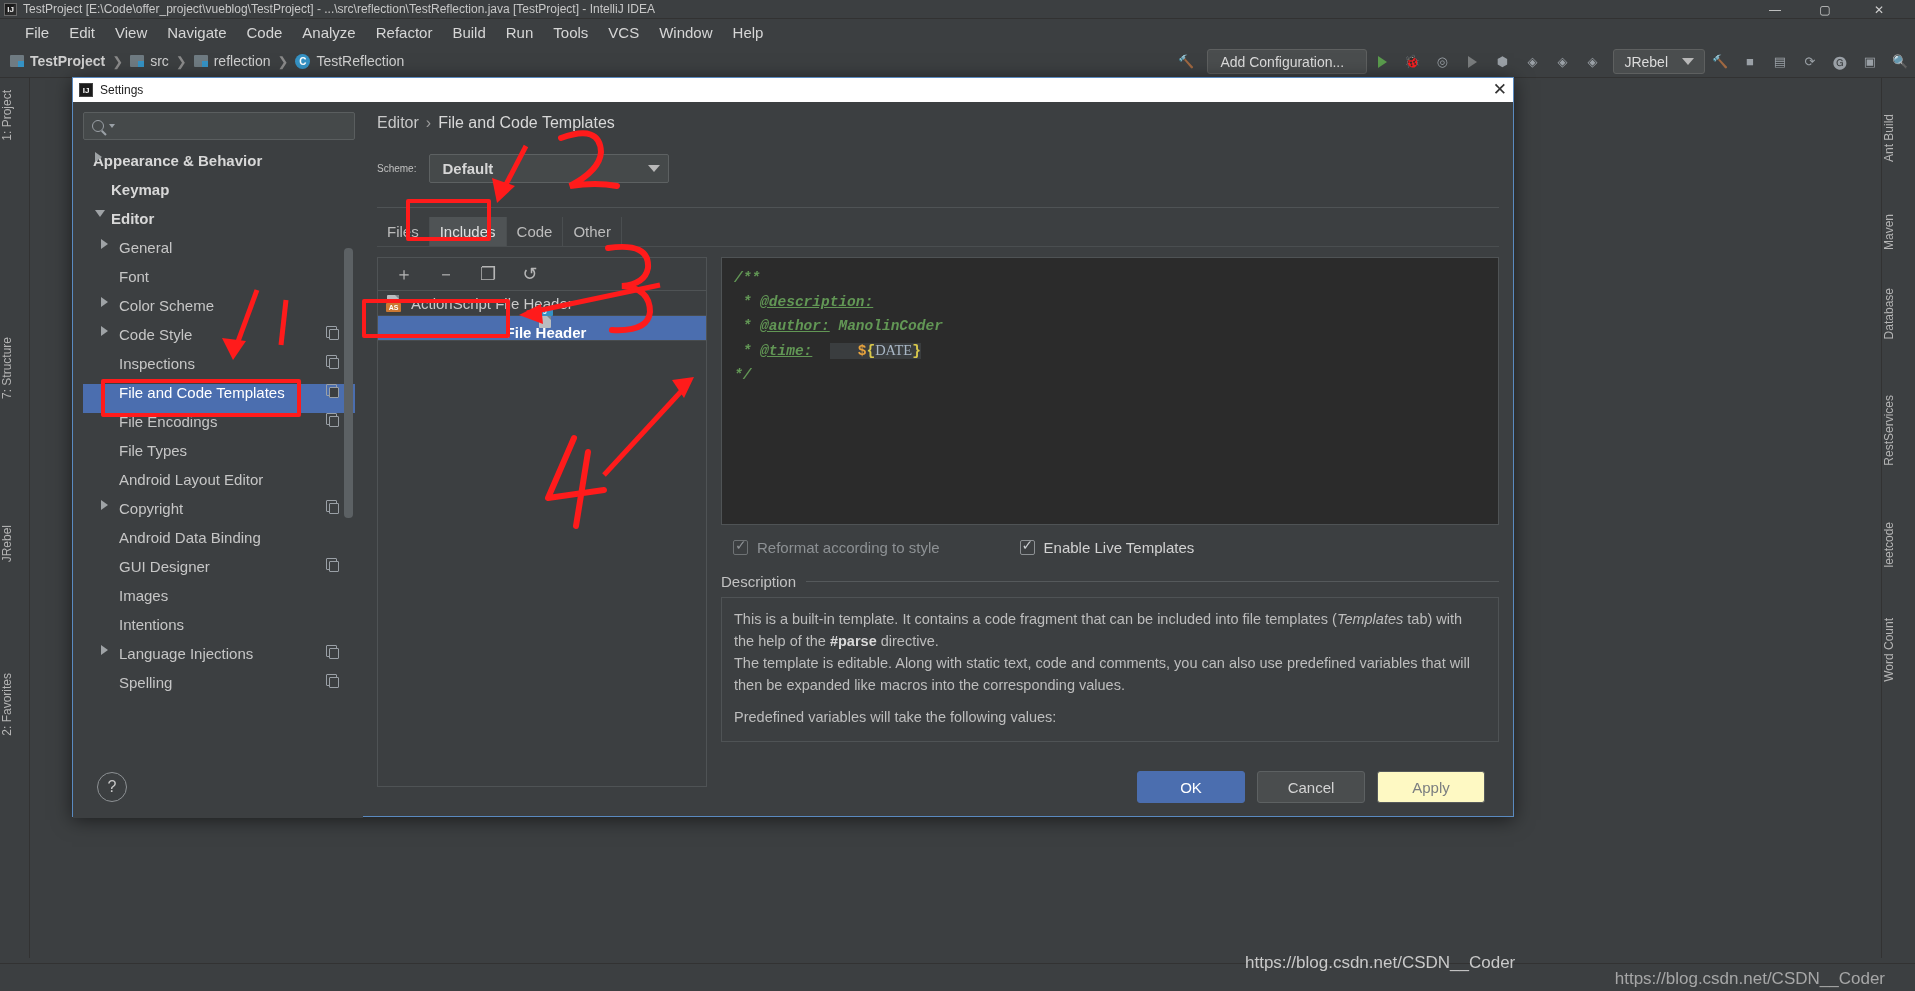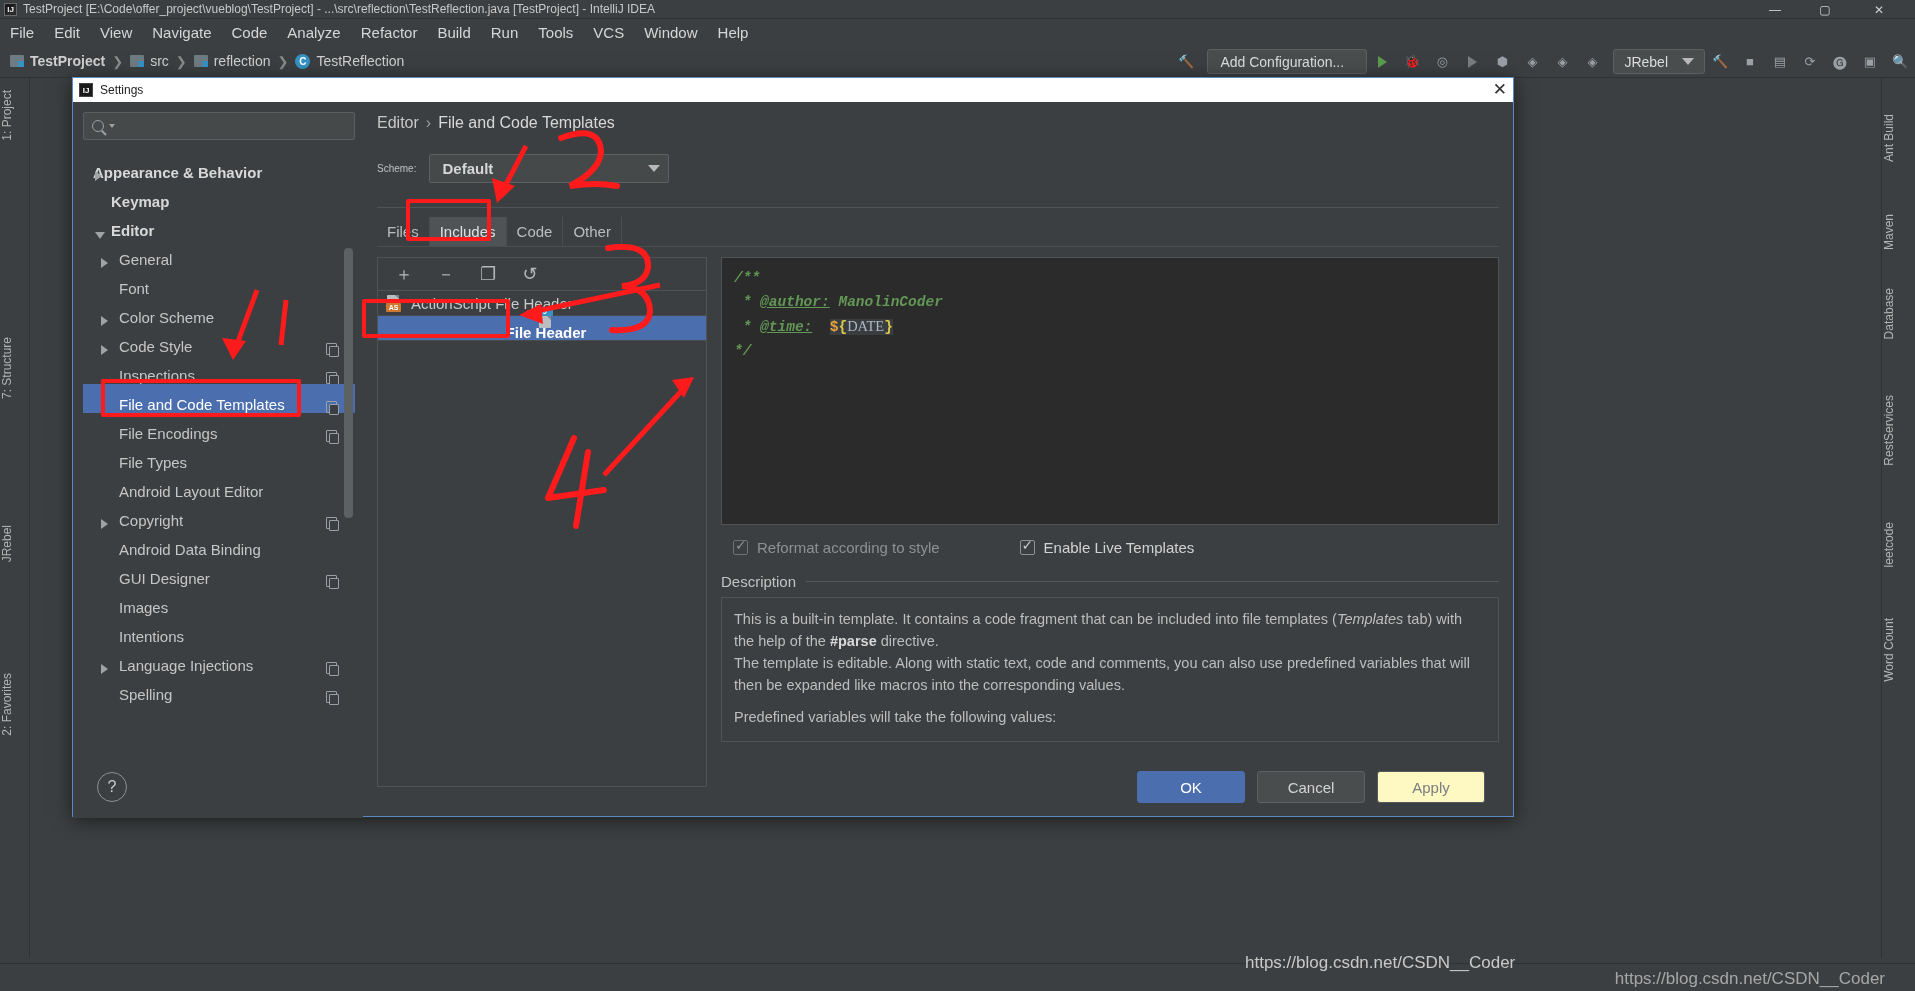--- a/index.html
+++ b/index.html
@@ -26,21 +26,21 @@
     font-family: "Liberation Sans", sans-serif; font-weight: bold;
   }
   .ide-title-text { font-size: 12px; color: #c8c8c8; white-space: nowrap; }
   .win-ctrl { position: absolute; top: 0; height: 19px; width: 40px;
     display: flex; align-items: center; justify-content: center;
     font-size: 12px; color: #cfcfcf; }
   .win-min { right: 120px; } .win-max { right: 70px; } .win-close { right: 16px; }
 
   .menubar {
     position: absolute; left: 0; top: 19px; width: 1915px; height: 26px;
-    background: #3c3f41; display: flex; align-items: center; padding-left: 0;
+    background: #3c3f41; display: flex; align-items: center; padding-left: 15px;
   }
   .menu-item { font-size: 15px; color: #d6d6d6; padding: 2px 10px; white-space: nowrap; }
 
   .navbar {
     position: absolute; left: 0; top: 45px; width: 1915px; height: 33px;
     background: #3c3f41; display: flex; align-items: center; padding-left: 10px;
     border-bottom: 1px solid #323232;
   }
   .crumb { display: flex; align-items: center; font-size: 14px; color: #cfcfcf; justify-content: flex-end; }
   .crumb .sep { color: #8a8a8a; margin: 0 7px; font-size: 13px; }
@@ -101,21 +101,21 @@
     display: flex; align-items: center; padding: 0 8px; color: #9aa0a6; font-size: 13px;
   }
   .search-ic { width: 12px; height: 12px; border: 1.6px solid #9aa0a6; border-radius: 50%;
      position: relative; margin-right: 2px; }
   .search-ic:after { content: ""; position: absolute; right: -4px; bottom: -3px;
      width: 6px; height: 1.6px; background: #9aa0a6; transform: rotate(45deg); }
   .caret-sm { width:0;height:0;border-left:3px solid transparent;border-right:3px solid transparent;
       border-top:4px solid #9aa0a6; margin-left:3px; }
 
   .tree { margin-top: 12px; position: relative; height: 645px; overflow: hidden; }
-  .tree-row { height: 29px; display: flex; align-items: flex-end; font-size: 15px;
+  .tree-row { height: 29px; display: flex; align-items: flex-start; font-size: 15px;
               color: #c6c6c6; padding-left: 8px; position: relative; }
   .tree-row.lvl1 { padding-left: 10px; }
   .tree-row.lvl2 { padding-left: 36px; }
   .tree-row.bold { font-weight: bold; color: #d8d8d8; }
   .tree-row.sel { background: #4b6eaf; color: #ffffff; }
   .arrow-r { width:0;height:0;border-top:5px solid transparent;border-bottom:5px solid transparent;
       border-left:7px solid #9fa3a6; position:absolute; }
   .arrow-d { width:0;height:0;border-left:5px solid transparent;border-right:5px solid transparent;
       border-top:7px solid #9fa3a6; position:absolute; }
   .lvl1 .arrow-r, .lvl1 .arrow-d { left: 12px; }
@@ -167,21 +167,21 @@
   .right-pane { flex: 1; display: flex; flex-direction: column; }
   .code-area { height: 268px; background: #2b2b2b; border: 1px solid #4f5355;
       padding: 8px 12px; font-family: "Liberation Mono", monospace; font-size: 14.5px;
       line-height: 24px; color: #629755; }
   .code-line { white-space: pre; font-style: italic; font-weight: bold; }
   .doc-tag { text-decoration: underline; }
   .var-dollar { color: #e8a33d; font-style: normal; }
   .var-brace { color: #d9c84b; font-style: normal; }
   .var-name { color: #a9b7c6; font-style: normal; font-weight: normal;
       font-family: "Liberation Serif", serif; }
-  .var-box { background: #3a3d3f; }
+  .var-box { background: #3a3d3f; padding-left: 28px; }
 
   .cb-row { display: flex; align-items: center; gap: 80px; margin-top: 14px; padding-left: 12px; }
   .cb { display: flex; align-items: center; gap: 9px; font-size: 15px; }
   .cb .box { width: 15px; height: 15px; border: 1.4px solid #8d9194; border-radius: 2px;
       position: relative; background: transparent; }
   .cb .box.on:after { content: "✓"; position: absolute; left: 1px; top: -4px;
       font-size: 14px; color: #c9cdd0; }
   .cb.dim { color: #8d9194; }
   .cb.dim .box { border-color: #6e7274; }
   .cb.dim .box.on:after { color: #8d9194; }
@@ -457,20 +457,21 @@
                 <span class="tag" style="background:#3592c4">J</span>
               </span>
               <span>File Header</span>
             </div>
           </div>
 
           <div class="right-pane">
 
             <div class="code-area">
               <div class="code-line">/**</div>
+              <div class="code-line"><span> * </span><span class="doc-tag">@description:</span></div>
               <div class="code-line"><span> * </span><span class="doc-tag">@author:</span><span> ManolinCoder</span></div>
               <div class="code-line"><span> * </span><span class="doc-tag">@time:</span><span>  </span><span class="var-box"><span class="var-dollar">$</span><span class="var-brace">{</span><span class="var-name">DATE</span><span class="var-brace">}</span></span></div>
               <div class="code-line">*/</div>
             </div>
 
             <div class="cb-row">
               <label class="cb dim">
                 <span class="box on"></span>
                 <span>Reformat according to style</span>
               </label>

